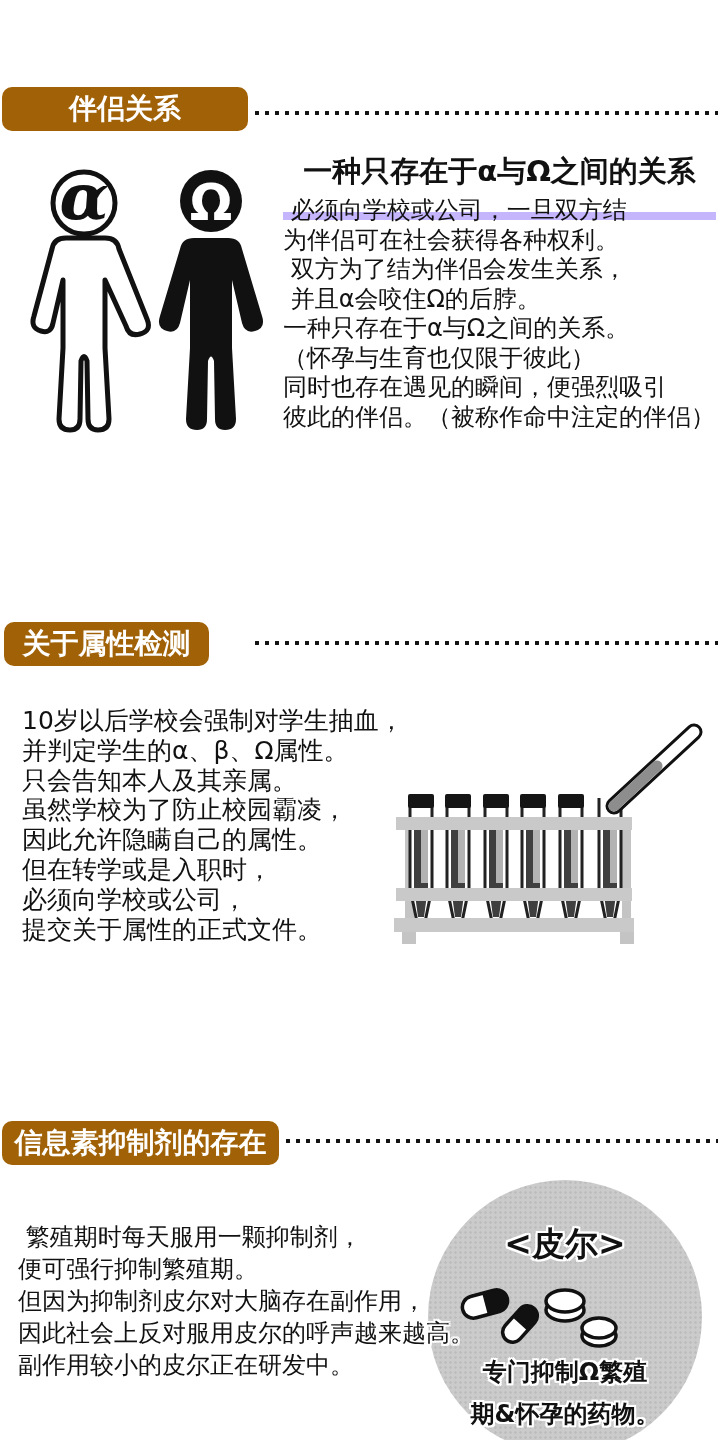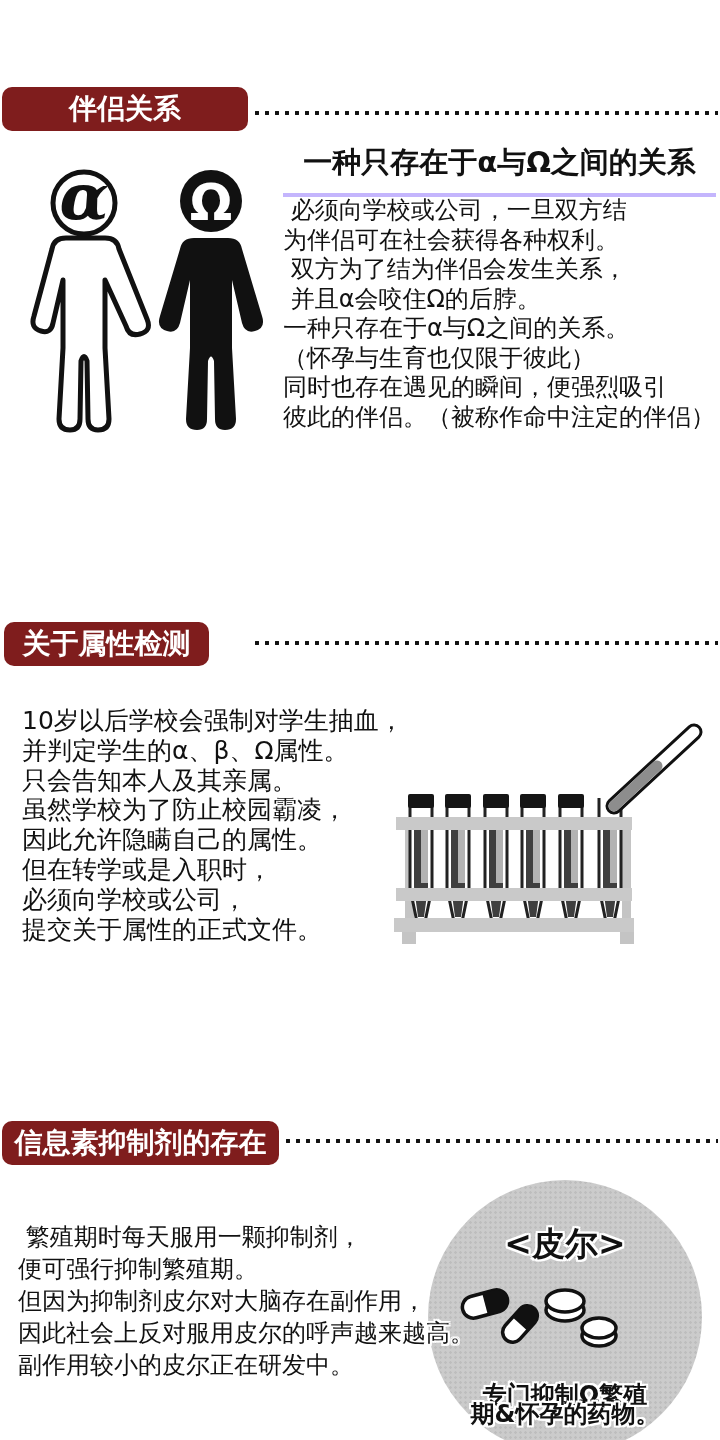--- a/index.html
+++ b/index.html
@@ -1,25 +1,25 @@
 <!DOCTYPE html>
 <html><head>
 <meta charset="utf-8">
 <style>
   html,body{margin:0;padding:0;background:#fff;}
   .page{position:relative;width:720px;height:1440px;background:#ffffff;overflow:hidden;
         font-family:"DejaVu Sans",sans-serif;color:#111;}
   .abs{position:absolute;}
-  .seclabel{position:absolute;background:#7f1d1d;color:#fff;border-radius:10px;
+  .seclabel{position:absolute;background:#a16207;color:#fff;border-radius:10px;
             height:44px;line-height:44px;text-align:center;font-weight:bold;font-size:28px;}
   .dotline{position:absolute;height:6px;
            background-image:radial-gradient(circle at 3px 3px,#111 2.1px,transparent 2.5px);
            background-size:10px 6px;background-repeat:repeat-x;}
-  .s1-title{position:absolute;left:283px;top:143px;width:433px;text-align:center;
-            font-size:29px;font-weight:bold;border-bottom:4px solid #c4b5fd;padding-bottom:10px;}
+  .s1-title{position:absolute;left:283px;top:152px;width:433px;text-align:center;
+            font-size:29px;font-weight:bold;border-bottom:8px solid #c4b5fd;padding-bottom:20px;}
   .bodyblock{position:absolute;}
   .line{white-space:pre;}
   .s1 .line{font-size:24px;line-height:29.5px;}
   .s2 .line{font-size:25px;line-height:29.8px;}
   .s3 .line{font-size:24px;line-height:32px;}
   .halo{text-shadow:2px 0 0 #fff,-2px 0 0 #fff,0 2px 0 #fff,0 -2px 0 #fff,
         2px 2px 0 #fff,-2px -2px 0 #fff,2px -2px 0 #fff,-2px 2px 0 #fff;}
   .bubble{position:absolute;left:428px;top:1180px;width:274px;height:274px;border-radius:50%;
           background-color:#cbcbcb;
           background-image:radial-gradient(#bdbdbd 1px,transparent 1.5px);
@@ -156,21 +156,21 @@
       </g>
       <g>
         <ellipse cx="119" cy="38" rx="19" ry="11" fill="#fff" stroke="#111" stroke-width="3.5"></ellipse>
         <ellipse cx="119" cy="29" rx="19" ry="11" fill="#fff" stroke="#111" stroke-width="3.5"></ellipse>
       </g>
       <g>
         <ellipse cx="153" cy="64" rx="17" ry="10" fill="#fff" stroke="#111" stroke-width="3.5"></ellipse>
         <ellipse cx="153" cy="56" rx="17" ry="10" fill="#fff" stroke="#111" stroke-width="3.5"></ellipse>
       </g>
     </svg>
-    <div class="bubble-caption halo" style="top:199px;">专门抑制Ω繁殖</div>
+    <div class="bubble-caption halo" style="top:176px;">专门抑制Ω繁殖</div>
     <div class="bubble-caption halo" style="top:218px;">期&amp;怀孕的药物。</div>
   </div>
 
   <div class="bodyblock s3 s3text" style="left:18px;top:1221px;width:470px;">
     <div class="line halo"> 繁殖期时每天服用一颗抑制剂，</div>
     <div class="line halo">便可强行抑制繁殖期。</div>
     <div class="line halo">但因为抑制剂皮尔对大脑存在副作用，</div>
     <div class="line halo">因此社会上反对服用皮尔的呼声越来越高。</div>
     <div class="line halo">副作用较小的皮尔正在研发中。</div>
   </div>

